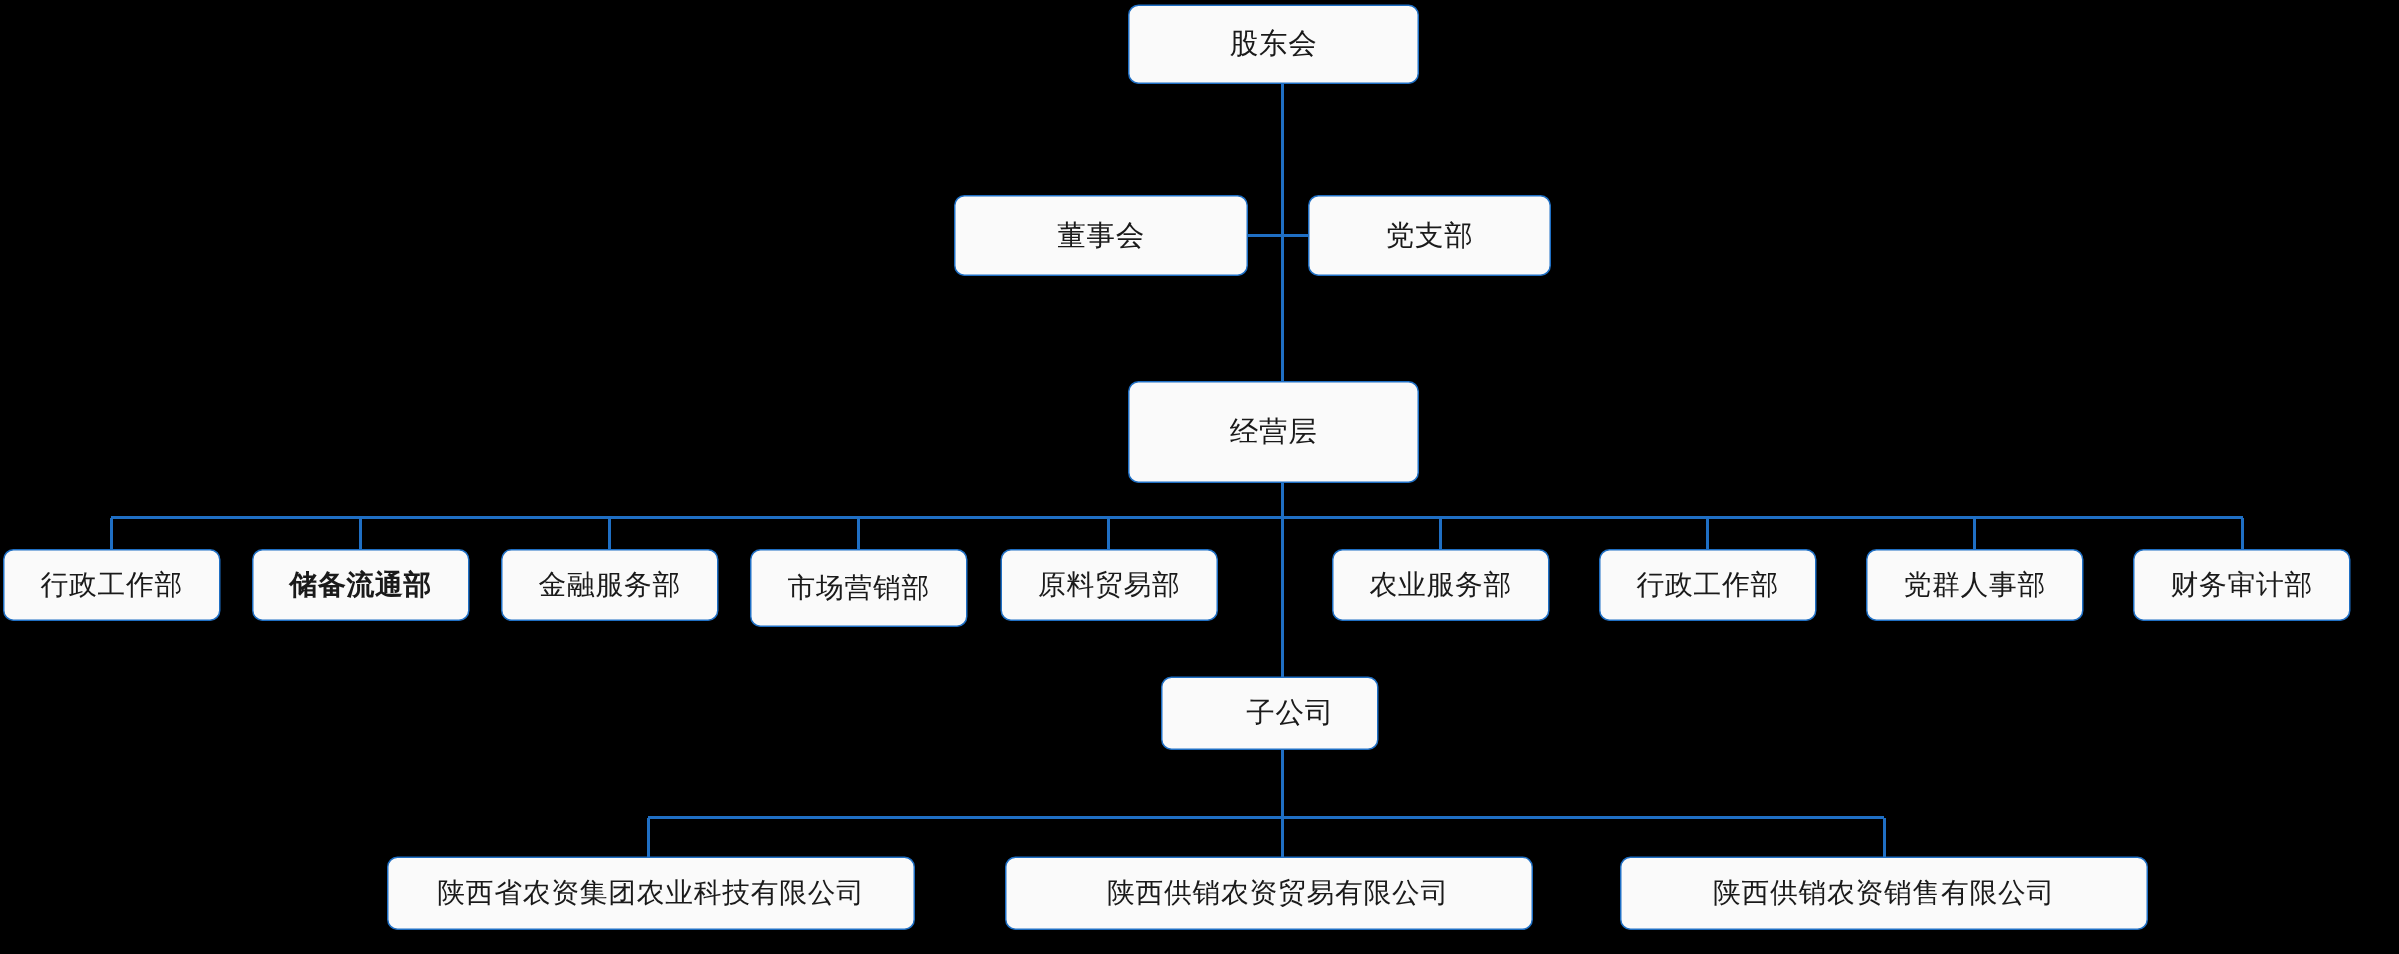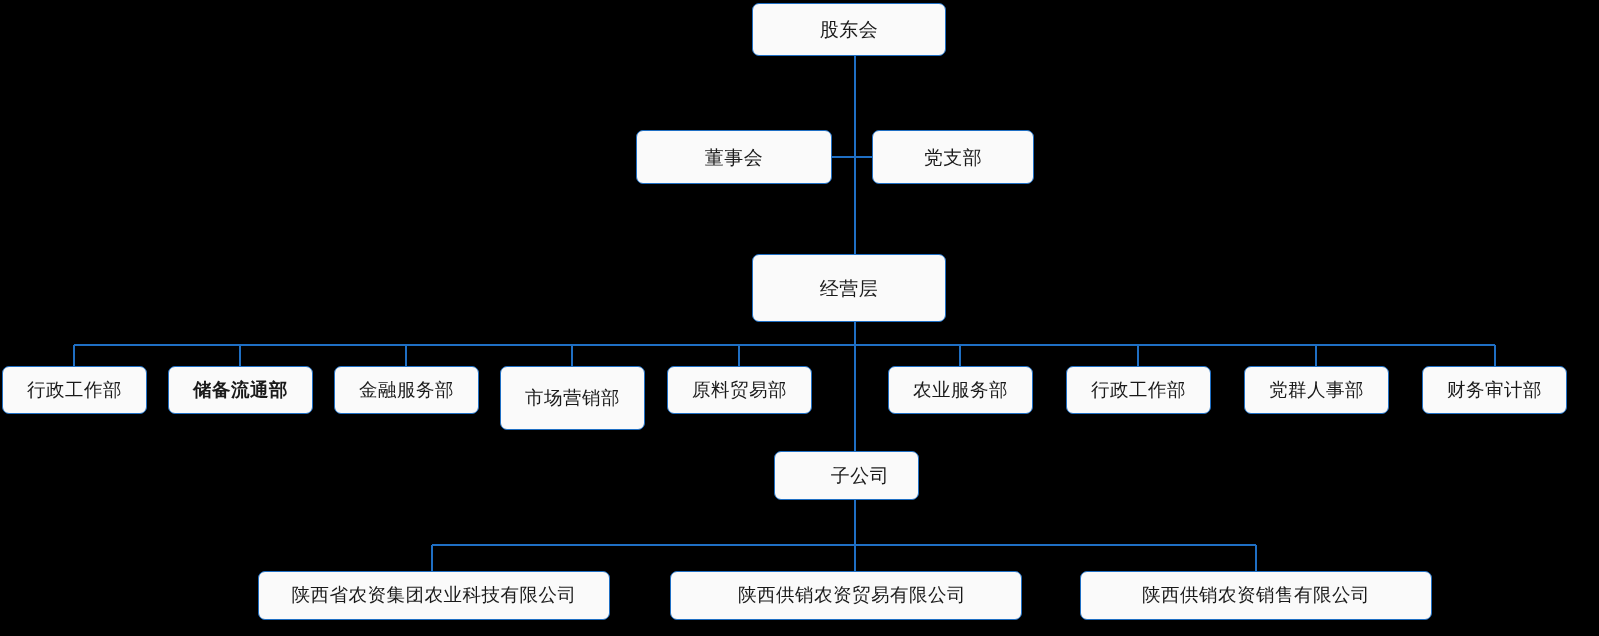--- a/index.html
+++ b/index.html
@@ -102,21 +102,21 @@
 
   <div class="node dept" style="left:2px; top:366px; width:145px; height:48px;">
     <span>行政工作部</span>
   </div>
   <div class="node dept" style="left:168px; top:366px; width:145px; height:48px;font-weight:bold;">
     <span>储备流通部</span>
   </div>
   <div class="node dept" style="left:334px; top:366px; width:145px; height:48px;">
     <span>金融服务部</span>
   </div>
-  <div class="node dept" style="left:500px; top:366px; width:145px; height:64px;">
+  <div class="node dept" style="left:500px; top:366px; width:145px; height:52px;">
     <span>市场营销部</span>
   </div>
   <div class="node dept" style="left:667px; top:366px; width:145px; height:48px;">
     <span>原料贸易部</span>
   </div>
   <div class="node dept" style="left:888px; top:366px; width:145px; height:48px;">
     <span>农业服务部</span>
   </div>
   <div class="node dept" style="left:1066px; top:366px; width:145px; height:48px;">
     <span>行政工作部</span>

